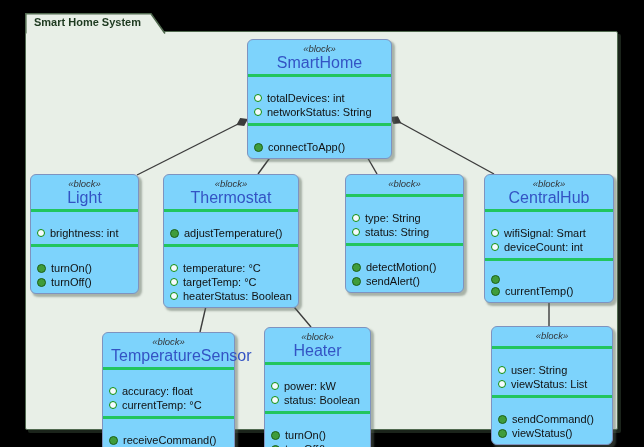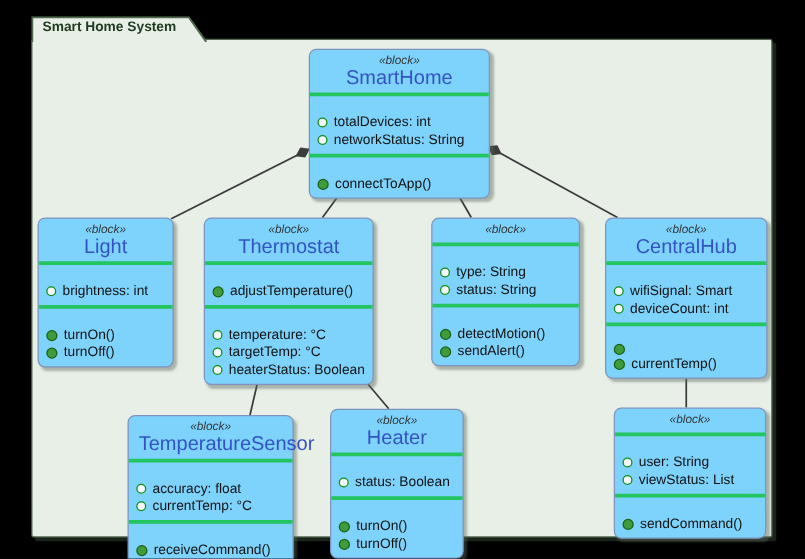--- a/index.html
+++ b/index.html
@@ -219,20 +219,24 @@
   </div>
 
   <div class="block" style="left:264px; top:327px; width:105px;">
     <div class="block-header">
       <div class="stereotype">«block»</div>
       <div class="block-name">Heater</div>
     </div>
     <div class="compartment">
       <div class="member-row">
         <span class="attr-icon"></span>
+        <span class="member-text">power: kW</span>
+      </div>
+      <div class="member-row">
+        <span class="attr-icon"></span>
         <span class="member-text">status: Boolean</span>
       </div>
     </div>
     <div class="compartment">
       <div class="member-row">
         <span class="op-icon"></span>
         <span class="member-text">turnOn()</span>
       </div>
       <div class="member-row">
         <span class="op-icon"></span>
@@ -253,16 +257,20 @@
       <div class="member-row">
         <span class="attr-icon"></span>
         <span class="member-text">viewStatus: List</span>
       </div>
     </div>
     <div class="compartment">
       <div class="member-row">
         <span class="op-icon"></span>
         <span class="member-text">sendCommand()</span>
       </div>
+      <div class="member-row">
+        <span class="op-icon"></span>
+        <span class="member-text">viewStatus()</span>
+      </div>
     </div>
   </div>
 
 </div>
 
 </body></html>

